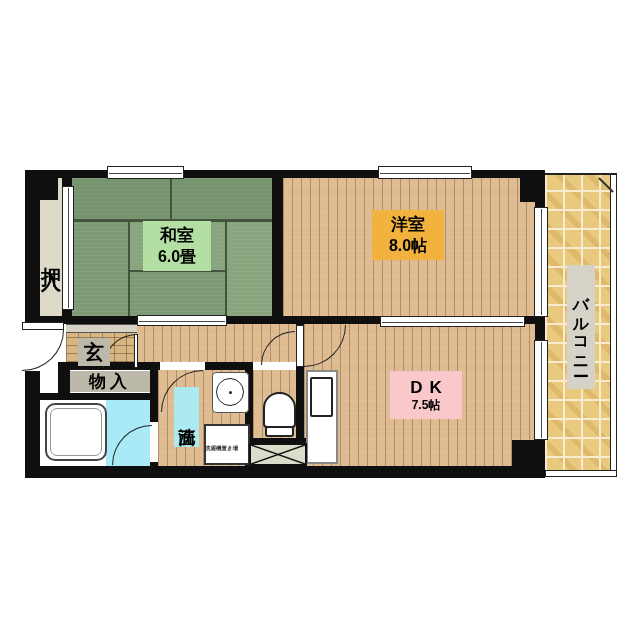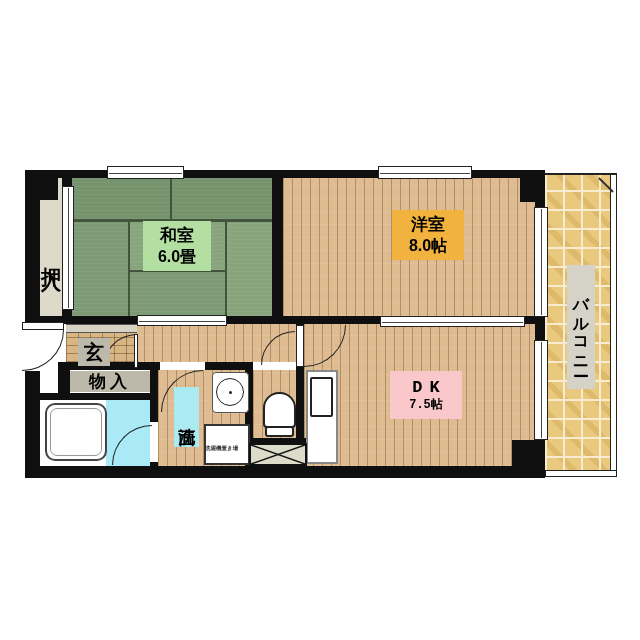--- a/index.html
+++ b/index.html
@@ -140,26 +140,26 @@
       <line x1="0" y1="0" x2="54" y2="19" stroke="#111" stroke-width="1.5"></line>
       <line x1="0" y1="19" x2="54" y2="0" stroke="#111" stroke-width="1.5"></line>
     </svg>
   </div>
 
   <div class="abs lbl" style="left:143px;top:221px;width:68px;height:50px;background:var(--labelGreen);flex-direction:column;font-size:17px;">
     <span>和室</span>
     <span style="font-size:16px;">6.0畳</span>
   </div>
 
-  <div class="abs lbl" style="left:392px;top:210px;width:72px;height:50px;background:var(--labelOrange);flex-direction:column;font-size:17px;">
+  <div class="abs lbl" style="left:372px;top:210px;width:72px;height:50px;background:var(--labelOrange);flex-direction:column;font-size:17px;">
     <span>洋室</span>
     <span style="font-size:16px;">8.0帖</span>
   </div>
 
-  <div class="abs lbl" style="left:390px;top:371px;width:72px;height:48px;background:var(--labelPink);flex-direction:column;font-size:17px;font-family:Liberation Mono, monospace;">
+  <div class="abs lbl" style="left:390px;top:371px;width:72px;height:48px;background:var(--labelPink);flex-direction:column;font-size:17px;">
     <span style="letter-spacing:7px;margin-right:-7px;">DK</span>
     <span style="font-size:12px;">7.5帖</span>
   </div>
 
   <div class="abs lbl vtext" style="left:38px;top:196px;width:26px;height:116px;font-size:20px;">押入</div>
 
   <div class="abs lbl" style="left:78px;top:338px;width:32px;height:28px;background:var(--grayBox);font-size:20px;">玄</div>
 
   <div class="abs lbl" style="left:70px;top:371px;width:80px;height:21px;background:var(--grayBox);font-size:17px;letter-spacing:4px;">物入</div>
 

